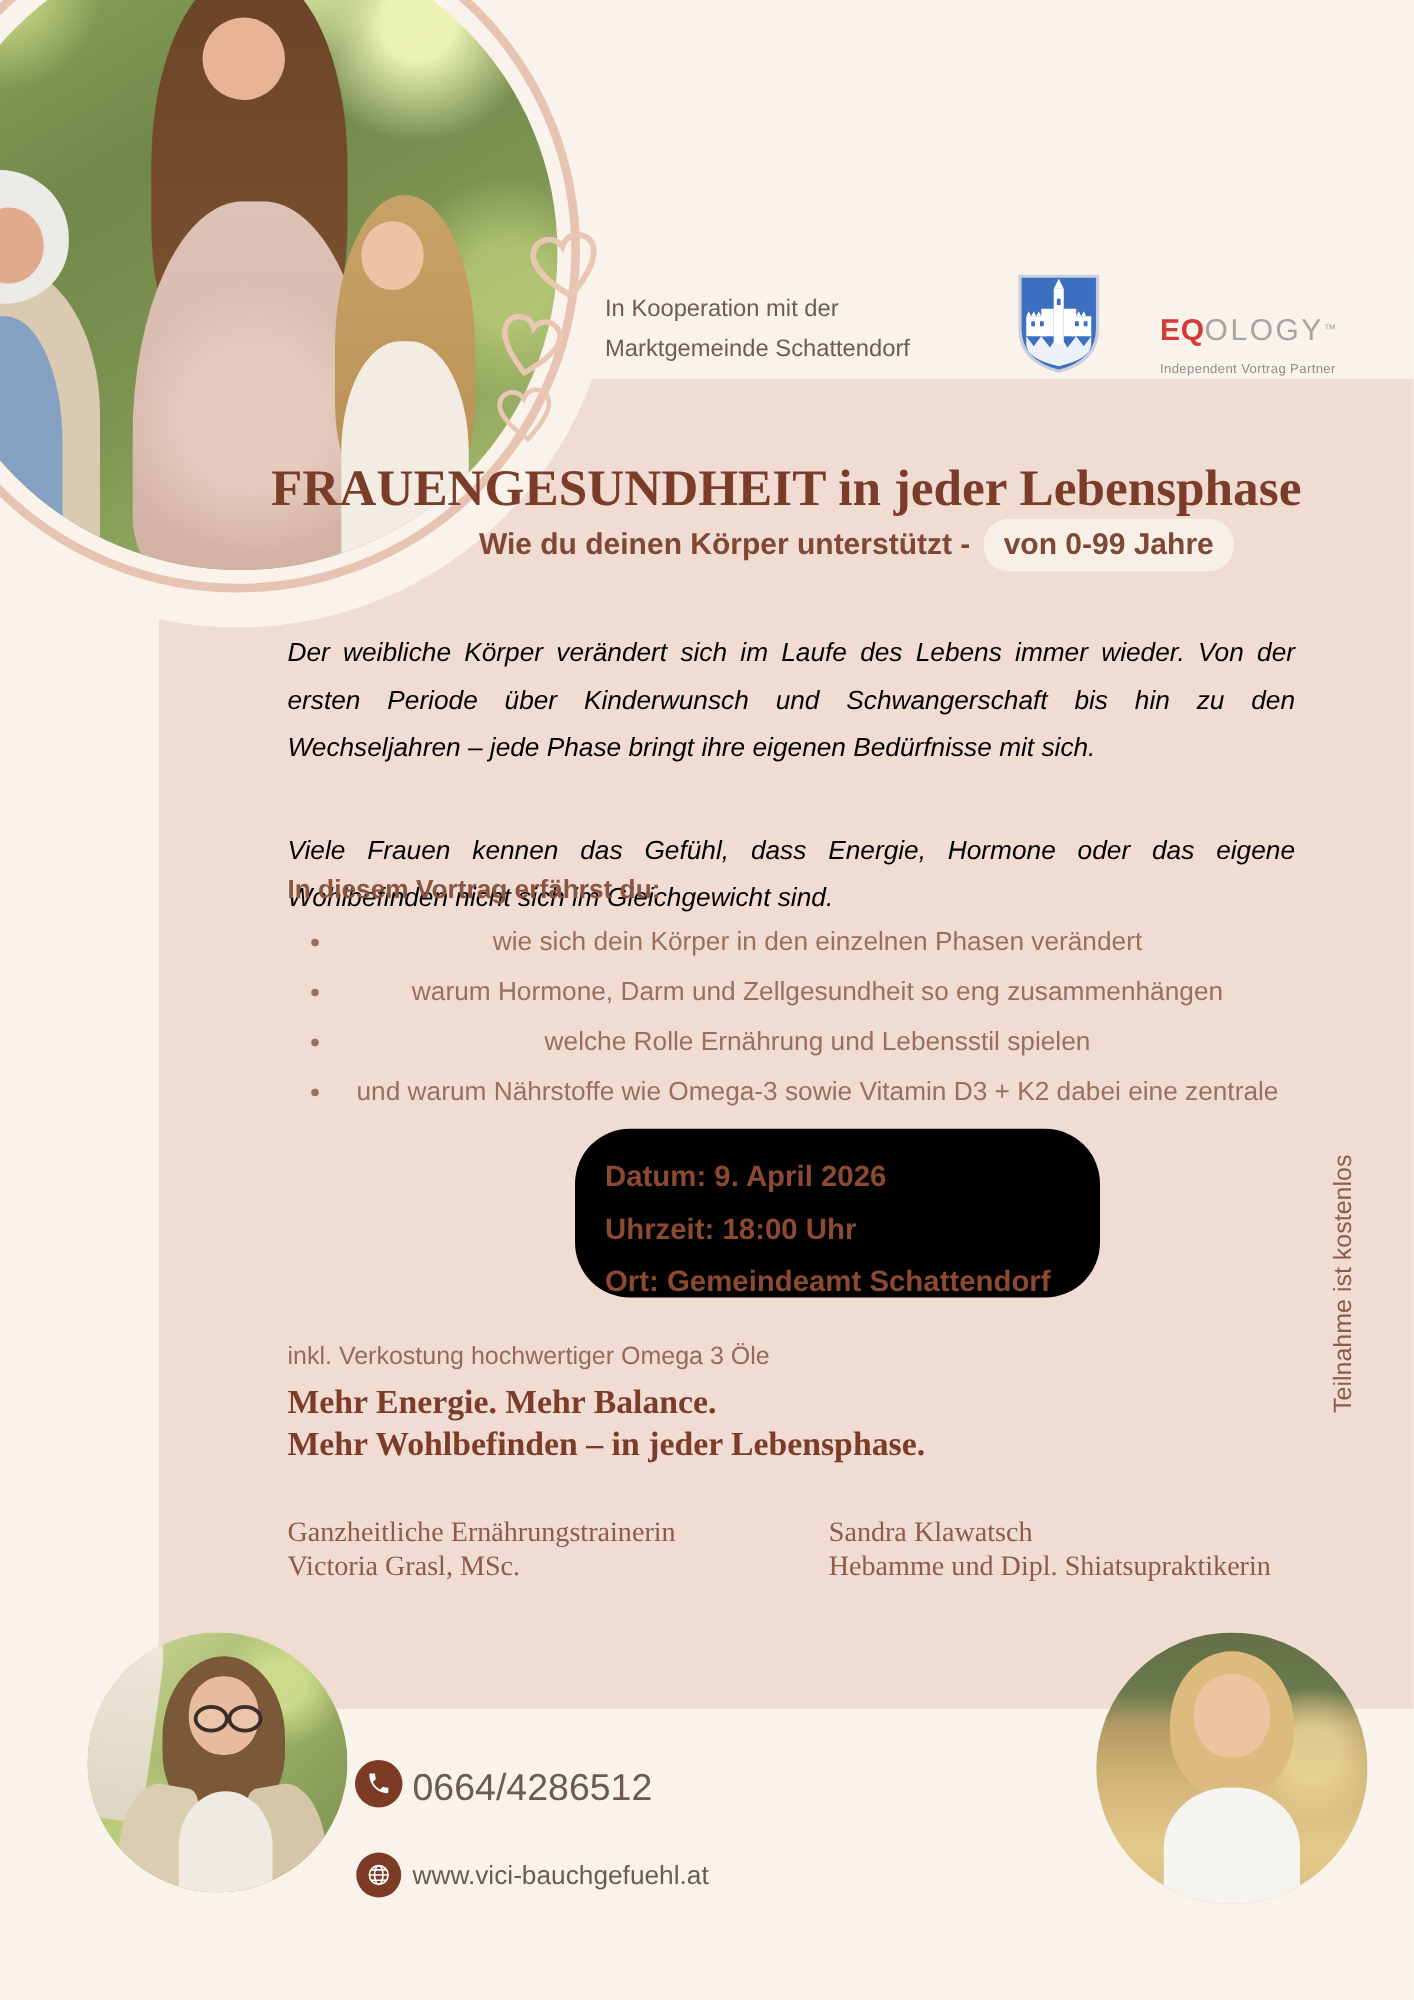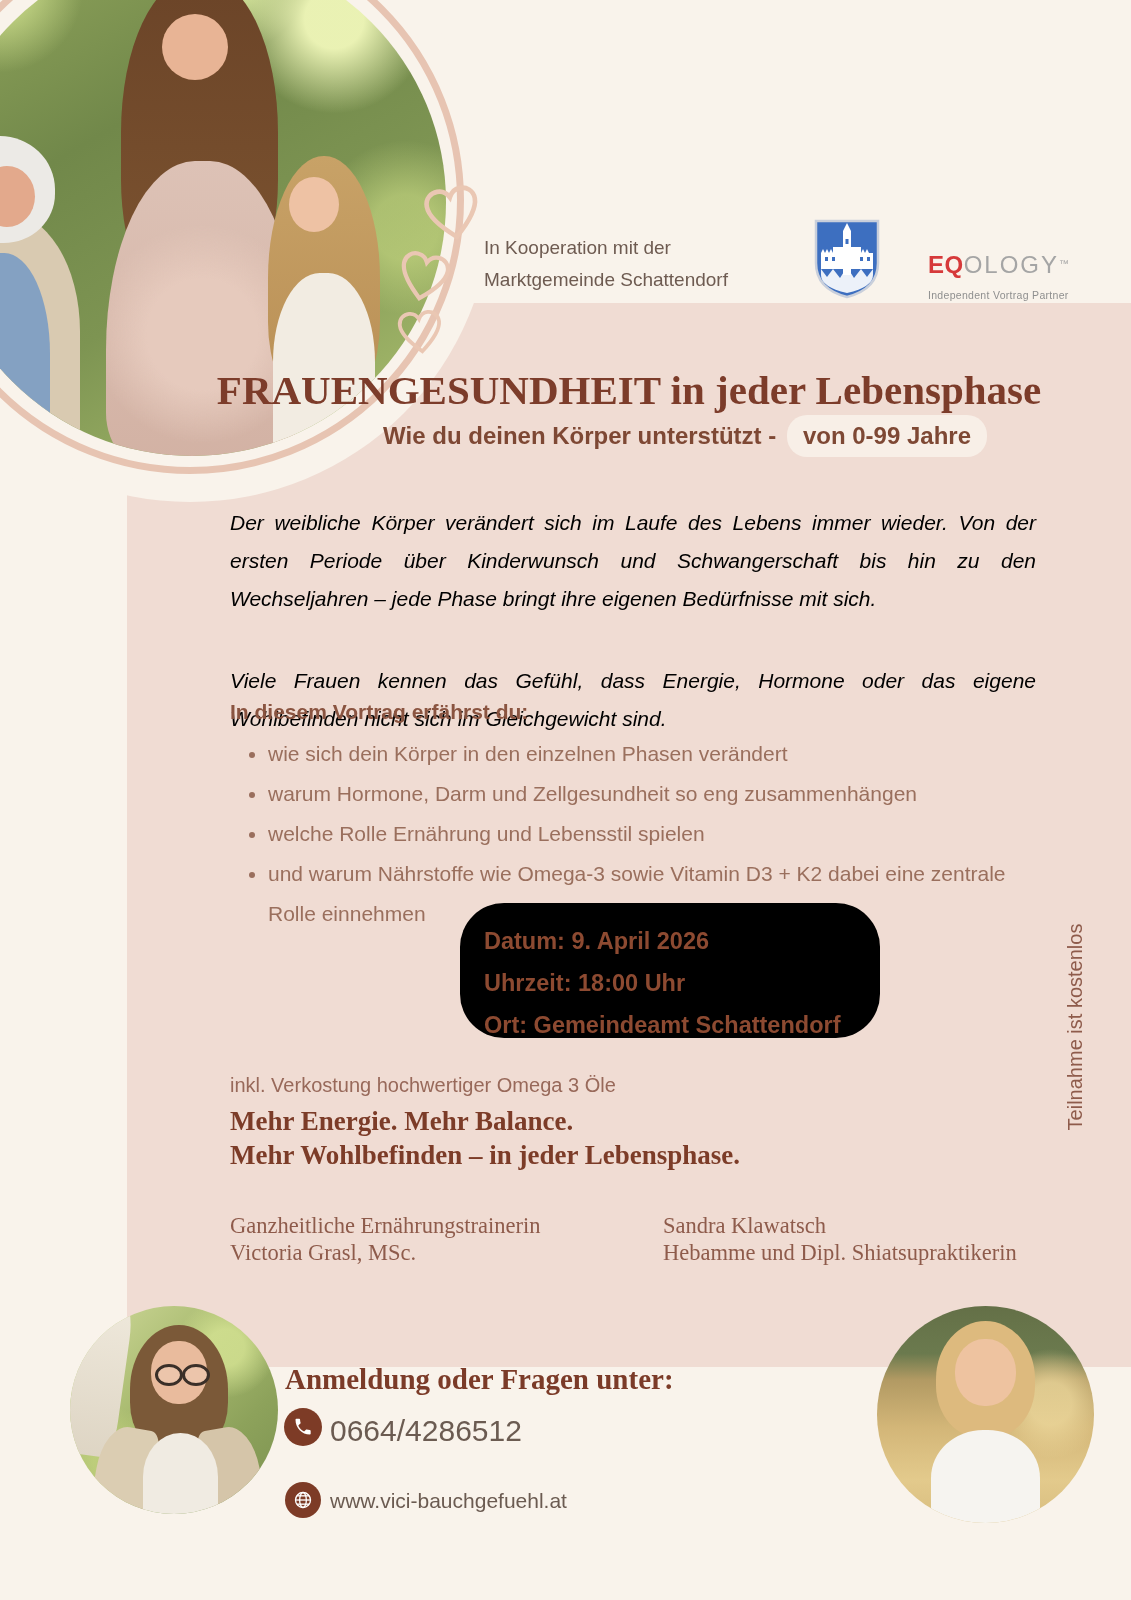--- a/index.html
+++ b/index.html
@@ -72,21 +72,21 @@
     padding:7px 16px; margin-left:4px;}
 
   
   .intro{left:230px; top:504px; width:806px; font-size:21px; line-height:38px;
     color:#000000; text-align:justify;font-style:italic;}
   .intro .p2{margin-top:44px;}
 
   
   .vortrag{left:230px; top:700px; width:810px; color:#9a6f5d; font-size:21px;}
   .vortrag .lead{font-weight:bold; color:#8a5440; margin-bottom:10px;}
-  .vortrag ul{margin:0; padding:0 0 0 38px; list-style:disc;}
+  .vortrag ul{margin:0; padding:0 0 0 38px; list-style:disc;text-align:center;}
   .vortrag li{line-height:40px;}
 
   
   .event-card{left:460px; top:903px; width:420px; height:135px;
     background:#000000; border-radius:44px;}
   .event-card .inner{padding:17px 0 0 24px; font-size:23.5px; font-weight:bold;
     line-height:42px; color:#8d4a31;}
 
   .tasting{left:230px; top:1074px; font-size:20px; color:#98695a;}
 
@@ -268,21 +268,20 @@
     <div class="coat-l"></div>
     <div class="coat-r"></div>
     <div class="sweater"></div>
   </div>
   <div class="abs photo-right">
     <div class="hair"></div>
     <div class="face"></div>
     <div class="top"></div>
   </div>
 
-  <div class="abs contact-heading">Anmeldung oder Fragen unter:</div>
 
   <div class="abs icon-circle phone-icon">
     <svg width="20" height="20" viewBox="0 0 24 24">
       <path fill="#ffffff" d="M6.6 10.8c1.5 2.9 3.8 5.2 6.7 6.7l2.2-2.2c.3-.3.7-.4 1-.2 1.2.4 2.4.6 3.7.6.6 0 1 .4 1 1V20c0 .6-.4 1-1 1C10.8 21 3 13.2 3 3.2c0-.6.4-1 1-1h3.5c.6 0 1 .4 1 1 0 1.3.2 2.5.6 3.7.1.3 0 .7-.2 1l-2.3 1.9z"></path>
     </svg>
   </div>
   <div class="abs phone-text">0664/4286512</div>
 
   <div class="abs icon-circle globe-icon">
     <svg width="20" height="20" viewBox="0 0 24 24" fill="none" stroke="#ffffff" stroke-width="1.6">

